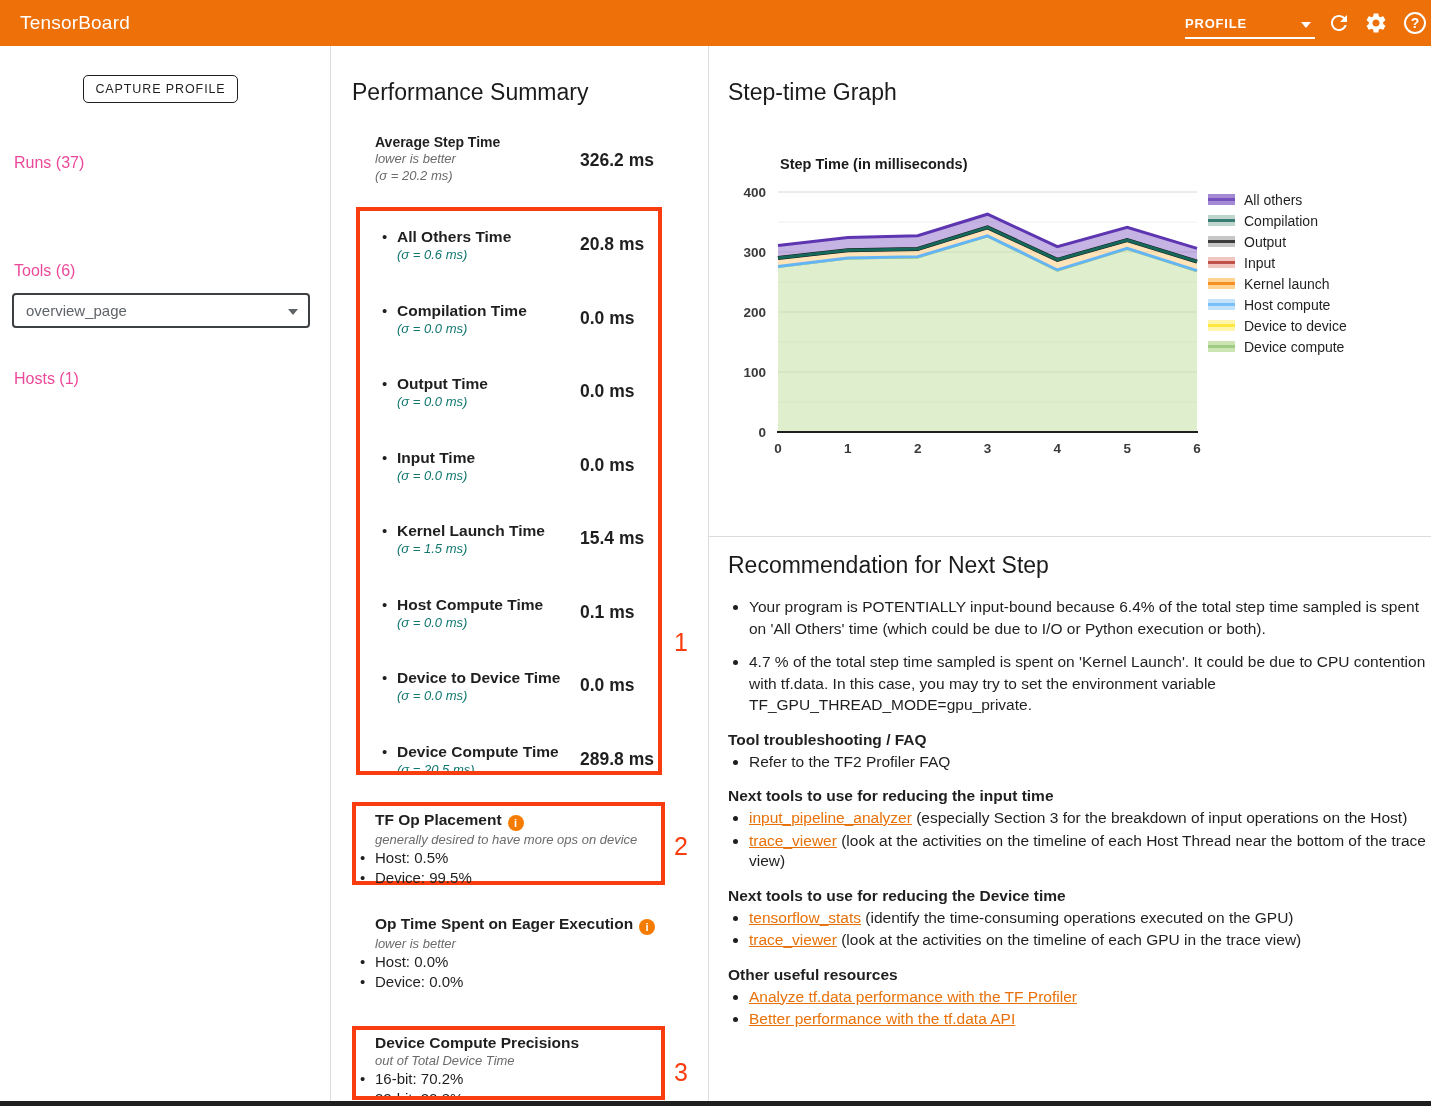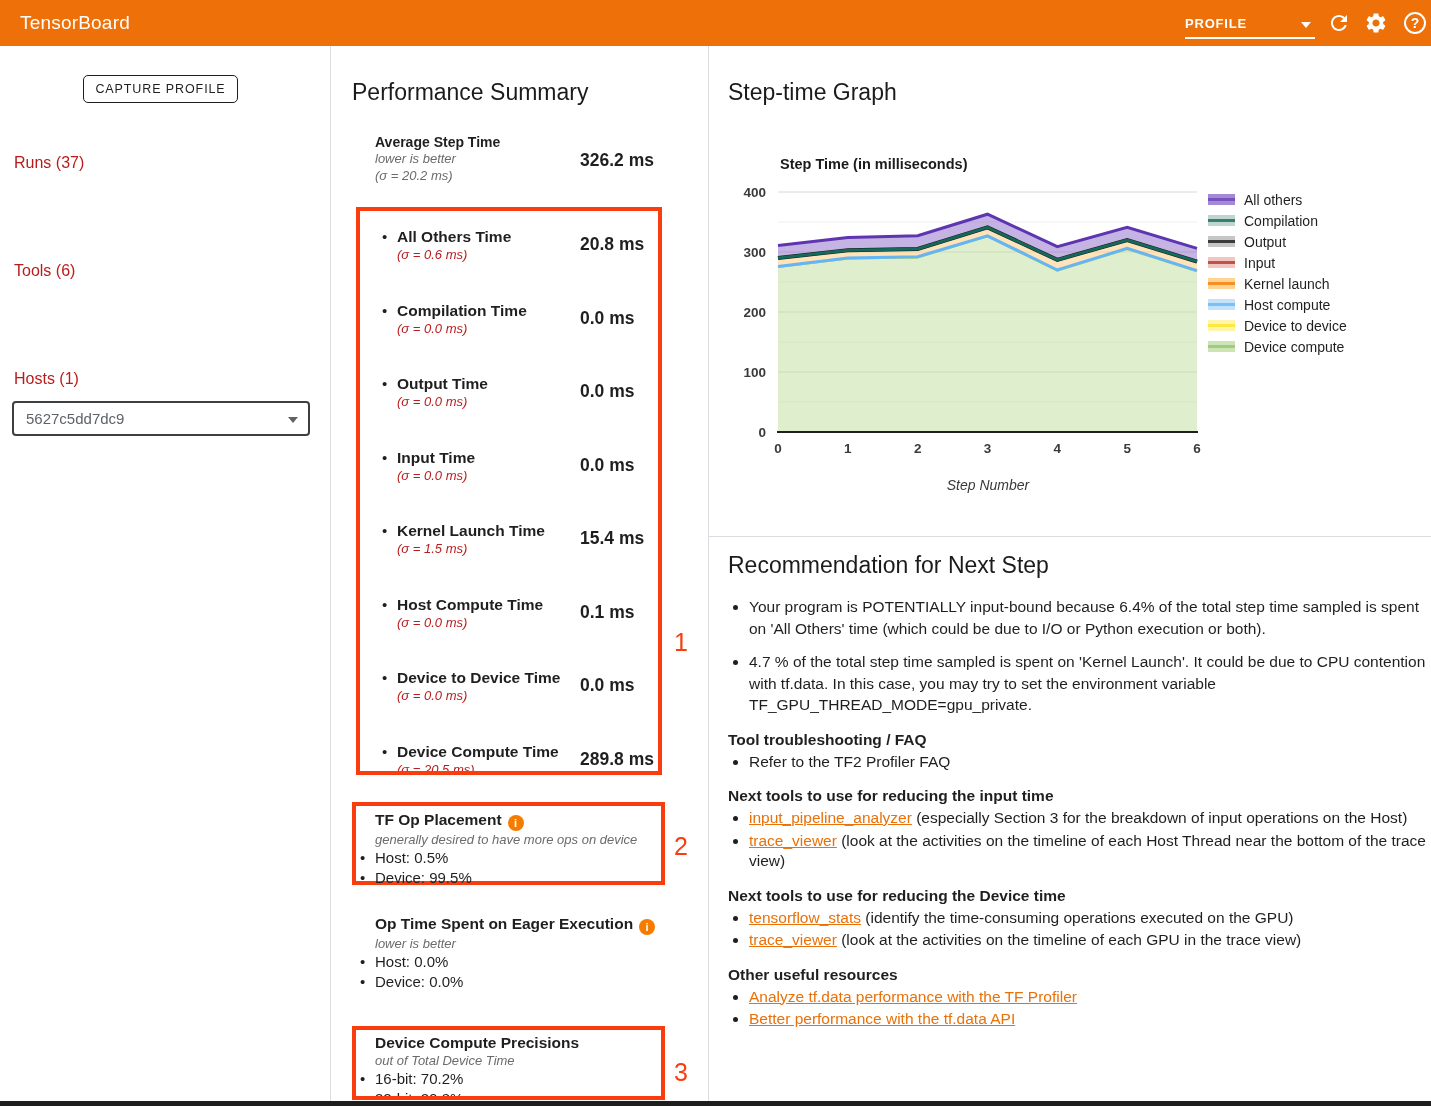--- a/index.html
+++ b/index.html
@@ -24,41 +24,41 @@
   
   .vdiv { position:absolute; top:46px; bottom:0; width:1px; background:#dadce0; }
   .hdiv { position:absolute; height:1px; background:#dadce0; }
   .bottom-strip { position:absolute; left:0; right:0; bottom:0; height:5px; background:#1e1e1e; z-index:30; }
 
   
   .capture-btn { position:absolute; left:83px; top:75px; width:155px; height:28px;
     background:#fff; border:1px solid #1f1f1f; border-radius:5px; font-size:12.5px;
     font-weight:500; letter-spacing:.9px; color:#1f1f1f; cursor:pointer;
     display:flex; align-items:center; justify-content:center; font-family:inherit; }
-  .side-label { position:absolute; left:14px; font-size:16px; font-weight:500; color:#b91c1c; }
+  .side-label { position:absolute; left:14px; font-size:16px; font-weight:500; color:#ec4899; }
   .side-select { position:absolute; left:12px; width:298px; height:35px; border:2px solid #3c4043;
     border-radius:4px; display:flex; align-items:center; padding:0 28px 0 12px;
     font-size:15px; color:#5f6368; cursor:pointer; background:#fff; }
   .side-caret { position:absolute; right:10px; top:14px; width:0; height:0;
     border-left:5px solid transparent; border-right:5px solid transparent; border-top:6px solid #5f6368; }
 
   
   .sec-title { position:absolute; font-size:23px; font-weight:400; color:#1b1b1b; }
   .avg-label { font-size:14px; font-weight:700; color:#1f1f1f; }
   .note-italic { font-size:13px; font-style:italic; color:#6b6b6b; line-height:17px; }
   .big-val { font-size:17.5px; font-weight:700; color:#1f1f1f; }
 
   .redbox { position:absolute; border:4px solid #fa3d0f; background:transparent; }
   .ann-num { position:absolute; color:#fa3d0f; font-size:25px; font-weight:400; }
 
   .ps-item { position:relative; height:73.5px; }
   .ps-bullet { position:absolute; left:22px; top:1px; font-size:15px; color:#1f1f1f; }
   .ps-text { position:absolute; left:37px; top:0; }
   .ps-label { font-size:15.5px; font-weight:700; color:#1f1f1f; line-height:19px; }
-  .ps-sigma { font-size:13px; font-style:italic; color:#b91c1c; line-height:17px; }
+  .ps-sigma { font-size:13px; font-style:italic; color:#0f766e; line-height:17px; }
   .ps-value { position:absolute; left:220px; top:7px; font-size:17.5px; font-weight:700; color:#1f1f1f; }
 
   .mini-head { font-size:15.5px; font-weight:700; color:#1f1f1f; }
   .mini-row { font-size:15px; color:#1f1f1f; line-height:19.5px; }
   .mini-bullet { display:inline-block; width:15px; color:#1f1f1f; }
   .info-icon { display:inline-flex; width:16px; height:16px; border-radius:50%; background:#f57c00;
     color:#fff; font-size:11px; font-weight:700; align-items:center; justify-content:center;
     vertical-align:-2px; margin-left:6px; font-style:normal; cursor:pointer; }
 
   
@@ -111,26 +111,26 @@
   <div class="vdiv" style="left:330px;"></div>
   <div class="vdiv" style="left:708px;"></div>
   <div class="hdiv" style="left:709px; right:0; top:536px;"></div>
   <div class="bottom-strip"></div>
 
   <button class="capture-btn">CAPTURE PROFILE</button>
 
   <div class="side-label" style="top:154px;">Runs (37)</div>
 
   <div class="side-label" style="top:262px;">Tools (6)</div>
+  <div class="side-select" style="top:293px;">
+    <span>overview_page</span>
+    <span class="side-caret"></span>
+  </div>
 
   <div class="side-label" style="top:370px;">Hosts (1)</div>
-  <div class="side-select" style="top:401px;">
-    <span>5627c5dd7dc9</span>
-    <span class="side-caret"></span>
-  </div>
 
   <div class="sec-title" style="left:352px; top:79px;">Performance Summary</div>
 
   <div style="position:absolute; left:375px; top:134px;">
     <div class="avg-label">Average Step Time</div>
     <div class="note-italic">lower is better</div>
     <div class="note-italic">(σ = 20.2 ms)</div>
   </div>
   <div class="big-val" style="position:absolute; left:580px; top:150px;">326.2 ms</div>
 
@@ -261,21 +261,20 @@
         <line x1="77" x2="498" y1="247" y2="247" stroke="#1f1f1f" stroke-width="2"></line>
         <text x="78" y="268" text-anchor="middle" class="tick">0</text>
         <text x="147.83333333333331" y="268" text-anchor="middle" class="tick">1</text>
         <text x="217.66666666666666" y="268" text-anchor="middle" class="tick">2</text>
         <text x="287.5" y="268" text-anchor="middle" class="tick">3</text>
         <text x="357.3333333333333" y="268" text-anchor="middle" class="tick">4</text>
         <text x="427.1666666666667" y="268" text-anchor="middle" class="tick">5</text>
         <text x="497" y="268" text-anchor="middle" class="tick">6</text>
       </svg>
   </div>
-  <div class="xlabel">Step Number</div>
   <div id="chart-legend">
       <div class="lg-item">
         <span class="lg-swatch" style="background: rgb(149, 117, 205);">
           <span class="lg-line" style="background: rgb(94, 53, 177);"></span>
         </span>
         <span class="lg-text">All others</span>
       </div>
       <div class="lg-item">
         <span class="lg-swatch" style="background: rgb(180, 207, 198);">
           <span class="lg-line" style="background: rgb(22, 104, 90);"></span>

